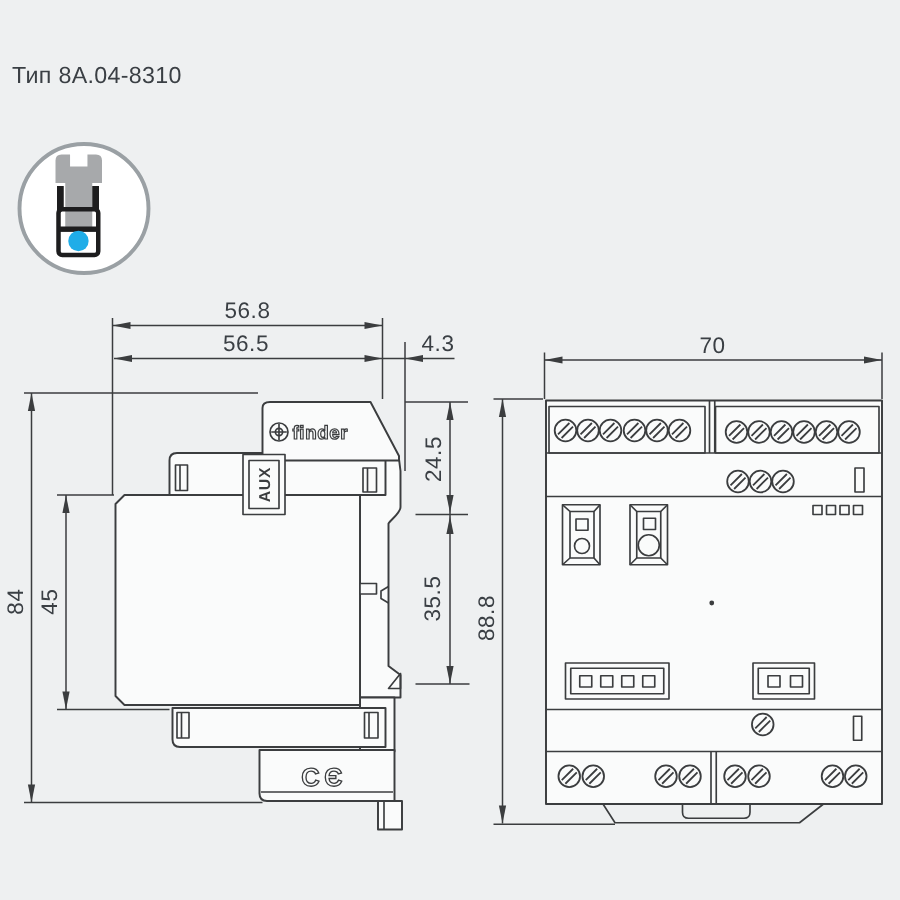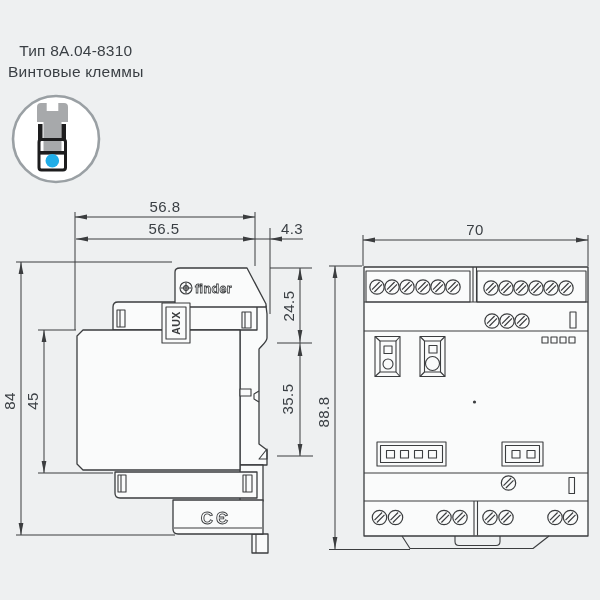--- a/index.html
+++ b/index.html
@@ -8,21 +8,21 @@
     --fill:#fafbfb;
     --text:#3a3f44;
     --screw-gray:#a7a9ab;
     --clamp-black:#1d1d1e;
     --accent-blue:#1fade8;
     --icon-ring:#9aa0a4;
   }
   html,body{margin:0;padding:0;}
   body{width:600px;height:600px;background:var(--background);
        font-family:"Liberation Sans",sans-serif;color:var(--text);overflow:hidden;}
-  .canvas{position:relative;width:600px;height:448px;text-align:center;}
+  .canvas{position:relative;width:600px;height:448px;}
   .title-block{position:absolute;left:8px;top:40px;line-height:21px;
                font-size:15.5px;color:var(--text);letter-spacing:.2px;}
   .title-block div{white-space:nowrap;}
   .icon-wrap{position:absolute;left:11px;top:94px;width:90px;height:90px;}
   svg{display:block;}
   .drawing{position:absolute;left:0;top:0;}
   .ln{fill:none;stroke:var(--line);stroke-width:1;}
   .ar{fill:var(--line);stroke:none;}
   .dv{fill:var(--fill);stroke:var(--line);stroke-width:1.3;stroke-linejoin:round;}
   .dt{fill:var(--fill);stroke:var(--line);stroke-width:1.1;stroke-linejoin:round;}
@@ -32,21 +32,20 @@
   .mid{text-anchor:middle;}
   .outline-t{fill:var(--fill);stroke:var(--line);stroke-width:.8;font-weight:bold;}
 </style>
 </head>
 <body>
 
 <div class="canvas">
 
   <div class="title-block">
     <div>Тип 8A.04-8310</div>
-    <div>Винтовые клеммы</div>
   </div>
 
   <div class="icon-wrap">
     <svg width="90" height="90" viewBox="0 0 90 90">
       <circle cx="45" cy="45" r="43" fill="#ffffff" stroke="var(--icon-ring)" stroke-width="2.6"></circle>
       <g>
         <path d="M26,28 V13 Q26,9 30,9 H35.7 V17 H47.3 V9 H53 Q57,9 57,13 V28 Z" fill="var(--screw-gray)"></path>
         <rect x="32.5" y="27" width="18" height="32" fill="var(--screw-gray)"></rect>
       </g>
       <g>

